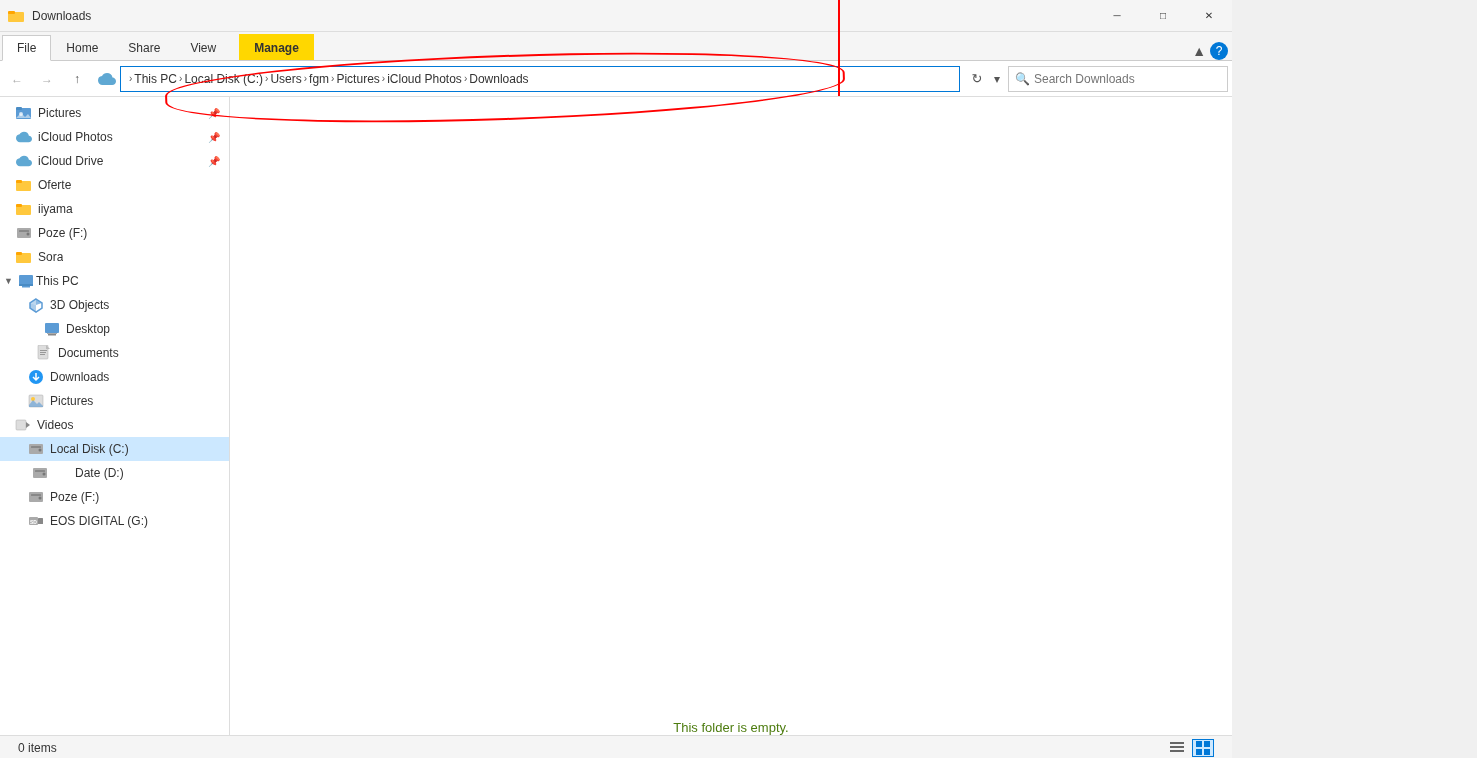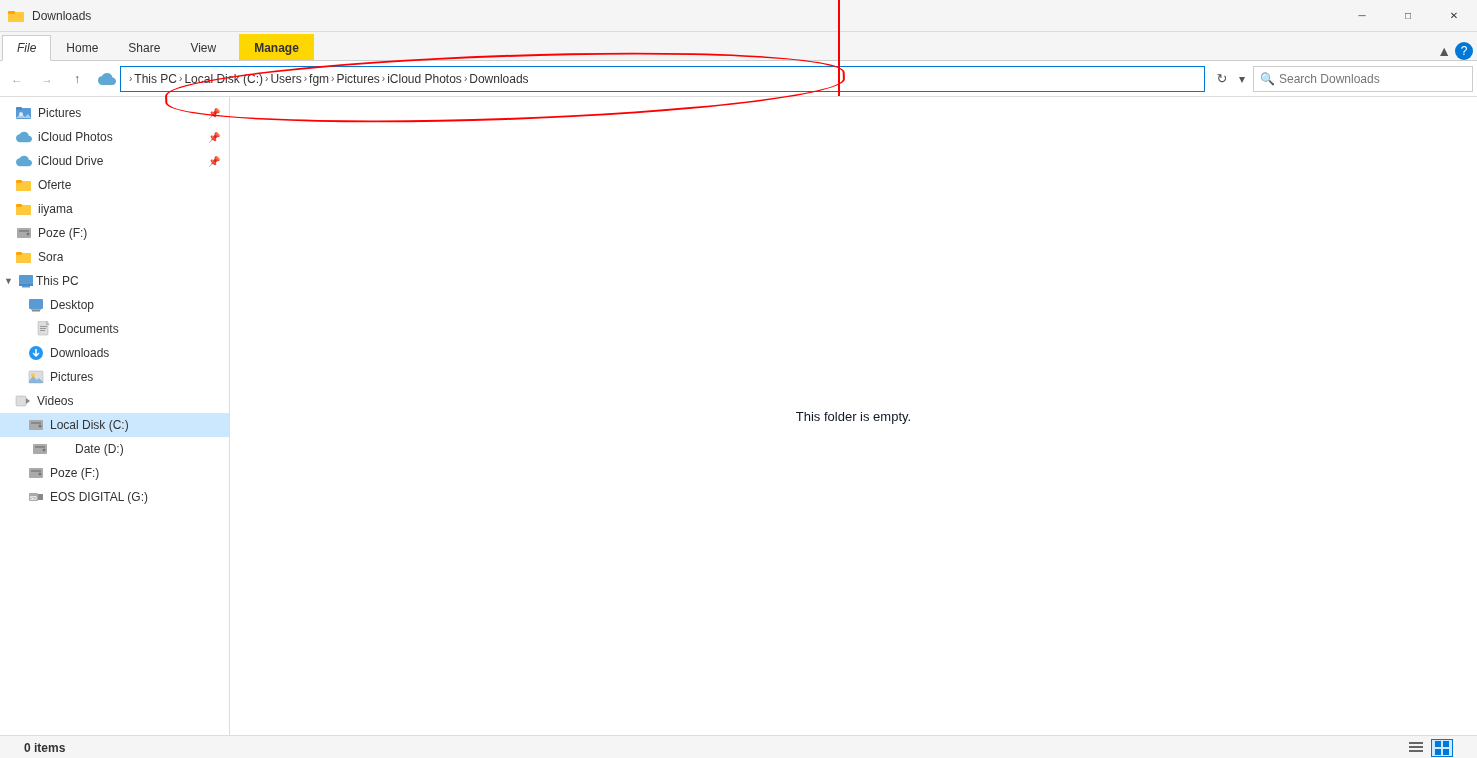--- a/index.html
+++ b/index.html
@@ -60,21 +60,20 @@
       background: transparent;
       height: 26px;
       display: flex; align-items: center;
     }
     .ribbon-tab.active {
       background: white;
       border-color: #ccc;
       border-bottom: 1px solid white;
       margin-bottom: -1px;
       z-index: 1;
-      font-style: italic;
     }
     .ribbon-tab.manage {
       background: #ffd700;
       color: #333;
       font-weight: 600;
     }
 
     
     .address-bar-row {
       display: flex;
@@ -214,38 +213,37 @@
       font-size: 9px;
       color: #666;
       width: 12px;
     }
 
     
     .content-area {
       flex: 1;
       background: white;
       display: flex;
-      align-items: center;
+      align-items: flex-end;
       justify-content: center;
-      color: #0f172a;
+      color: #4d7c0f;
       font-size: 13px;
     }
 
     
     .status-bar {
       height: 24px;
       background: #f5f5f5;
       border-top: 1px solid #ddd;
       display: flex;
       align-items: center;
-      padding: 0 24px;
+      padding: 0 18px;
       font-size: 12px;
       color: #333;
       gap: 8px;
-      font-weight: bold;
     }
     .status-right {
       margin-left: auto;
       display: flex;
       gap: 4px;
     }
     .view-btn {
       width: 22px; height: 18px;
       display: flex; align-items: center; justify-content: center;
       cursor: pointer;
@@ -266,21 +264,21 @@
       z-index: 100;
     }
 
     
     .icon-folder { color: #ffc83d; }
     .icon-folder-pic { color: #5b9bd5; }
     .icon-hdd { color: #888; }
 
     .window-wrapper {
       position: relative;
-      width: 1477px;
+      width: 1232px;
       height: 758px;
       overflow: hidden;
     }
   </style>
 </head>
 <body>
 
 <div class="window-wrapper">
 
   <div class="title-bar">
@@ -436,22 +434,33 @@
         <span class="sidebar-item-icon">
           <svg width="16" height="16" viewBox="0 0 16 16">
             <rect x="1" y="2" width="14" height="10" rx="1" fill="#5b9bd5"></rect>
             <rect x="1" y="11" width="14" height="2" fill="#4a8cc4"></rect>
             <rect x="4" y="13" width="8" height="1.5" fill="#5b9bd5"></rect>
           </svg>
         </span>
         <span class="sidebar-item-label">This PC</span>
       </div>
 
-
       <div class="sidebar-item" style="padding-left: 28px;">
+        <span class="sidebar-item-icon">
+          <svg width="16" height="16" viewBox="0 0 16 16">
+            <polygon points="8,2 14,6 14,11 8,15 2,11 2,6" fill="none" stroke="#5b9bd5" stroke-width="1.5"></polygon>
+            <polygon points="8,2 8,8 2,6" fill="#5b9bd5" opacity="0.4"></polygon>
+            <polygon points="8,2 8,8 14,6" fill="#5b9bd5" opacity="0.7"></polygon>
+            <polygon points="8,8 2,6 2,11 8,15" fill="#5b9bd5" opacity="0.5"></polygon>
+          </svg>
+        </span>
+        <span class="sidebar-item-label">3D Objects</span>
+      </div>
+
+      <div class="sidebar-item" style="padding-left: 44px;">
         <span class="sidebar-item-icon">
           <svg width="16" height="16" viewBox="0 0 16 16">
             <rect x="1" y="2" width="14" height="10" rx="1" fill="#5b9bd5"></rect>
             <rect x="4" y="13" width="8" height="1.5" fill="#888"></rect>
             <rect x="3" y="12" width="10" height="1" fill="#aaa"></rect>
           </svg>
         </span>
         <span class="sidebar-item-label">Desktop</span>
       </div>
 

